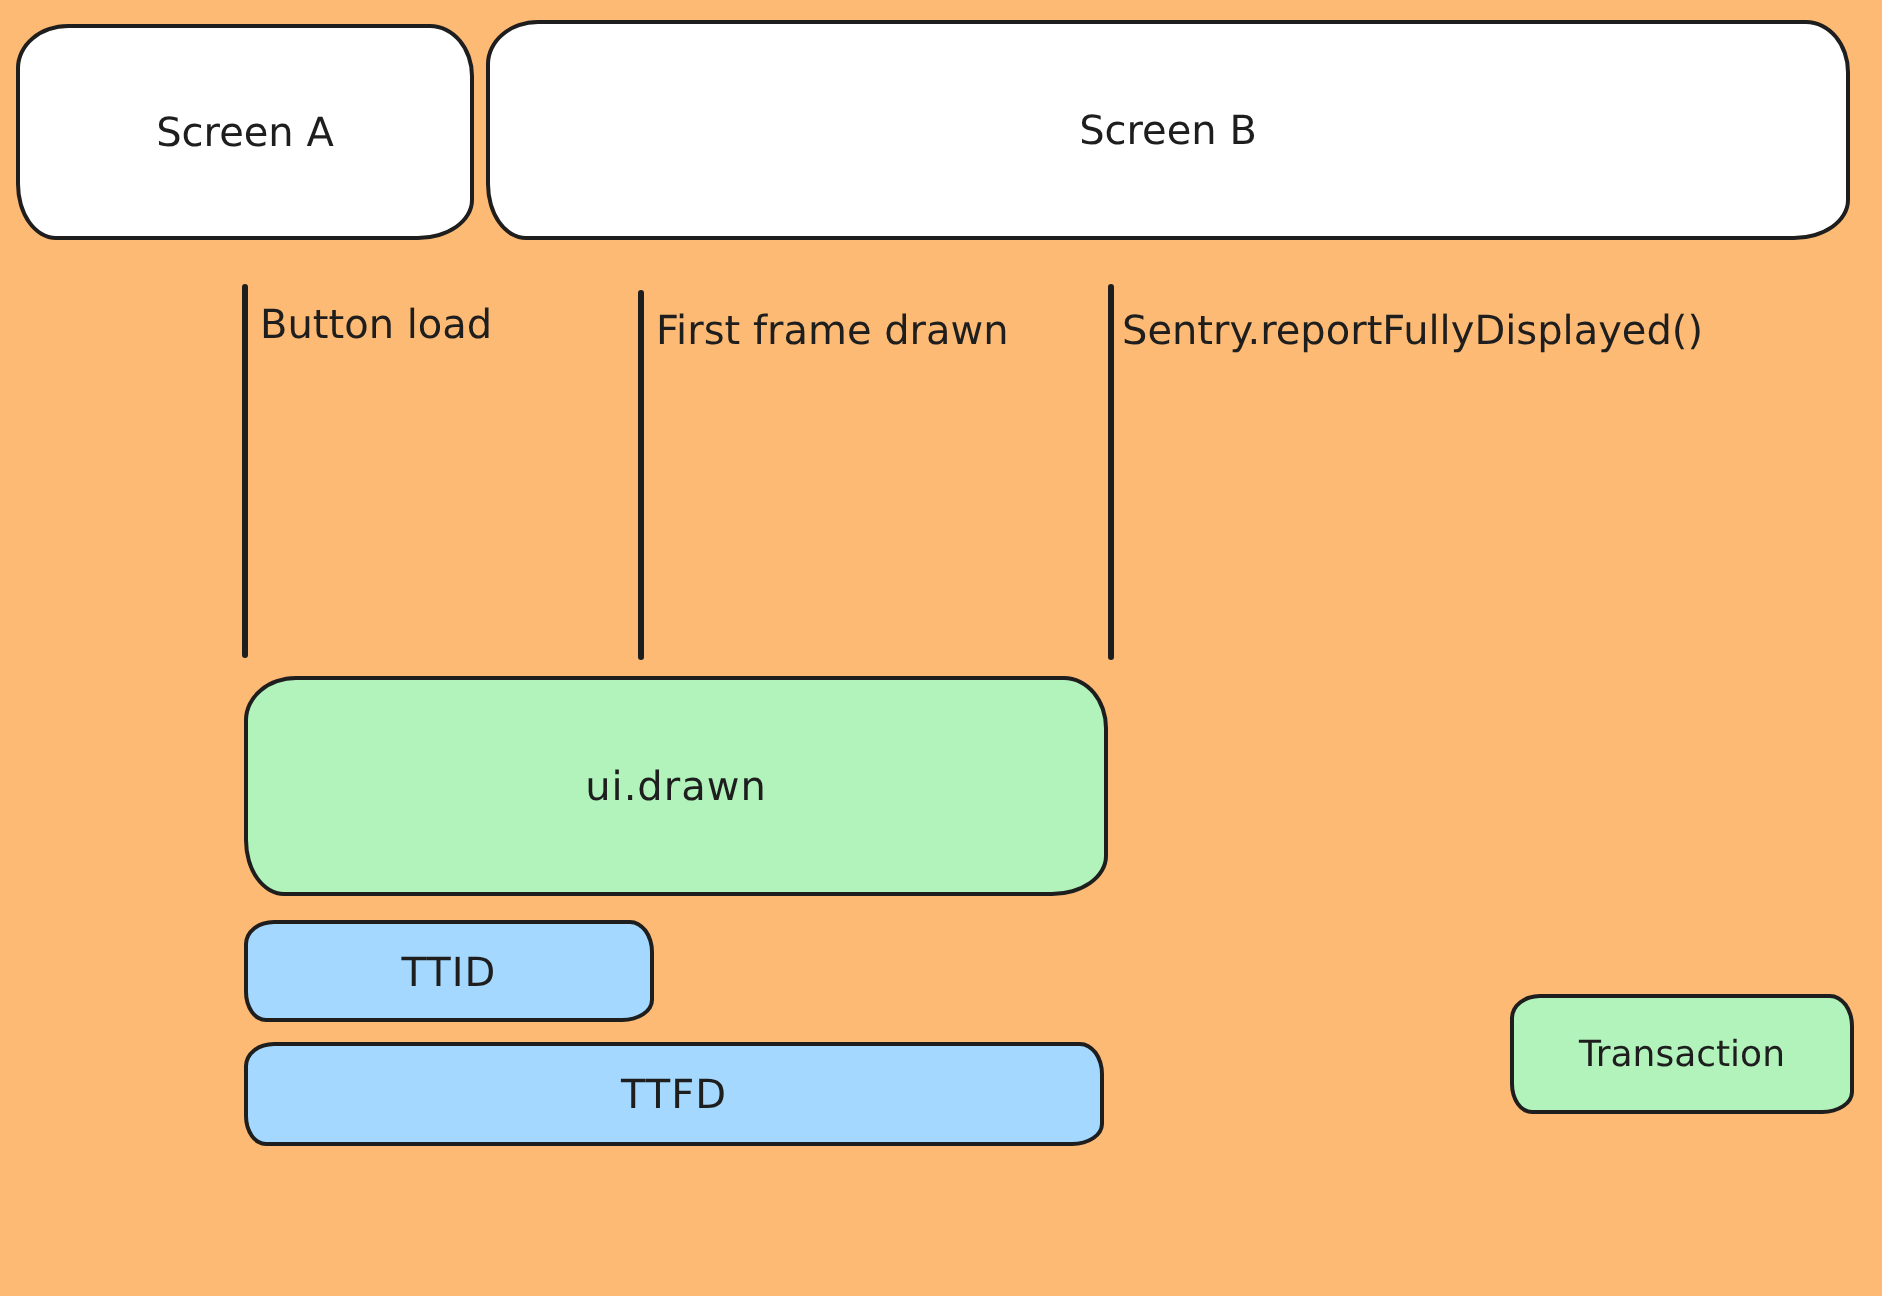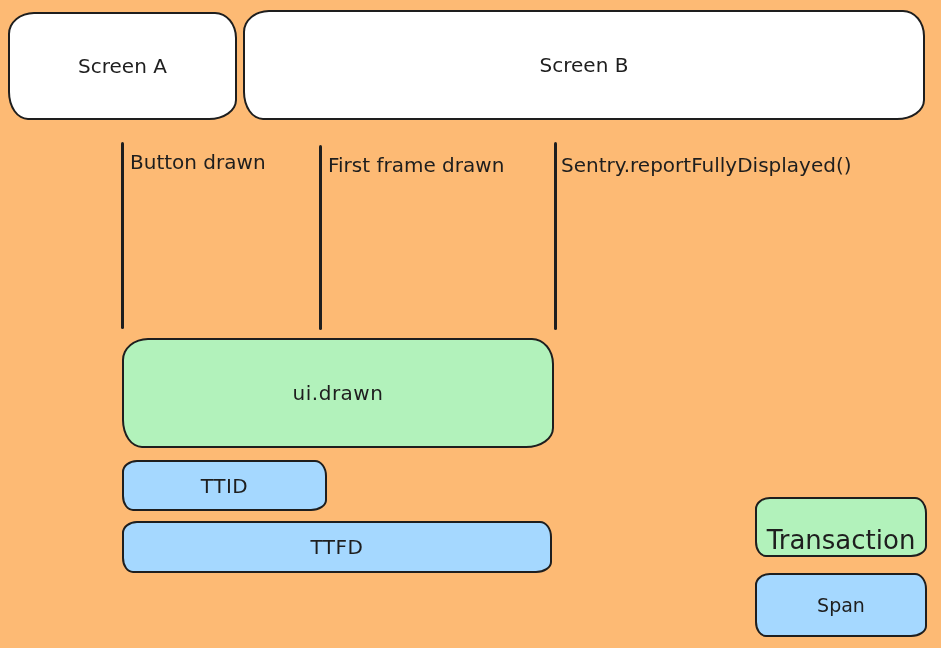--- a/index.html
+++ b/index.html
@@ -54,35 +54,32 @@
     <span>Screen A</span>
   </div>
   <div class="box sketchy screen-box" style="left:243px; top:10px; width:682px; height:110px;">
     <span>Screen B</span>
   </div>
 
   <div class="vline" style="left:121px; top:142px; height:187px;"></div>
   <div class="vline" style="left:319px; top:145px; height:185px;"></div>
   <div class="vline" style="left:554px; top:142px; height:188px;"></div>
 
-  <div class="marker-label" style="left:130px; top:150px;">Button drawn</div>
+  <div class="marker-label" style="left:130px; top:150px;">Button load</div>
   <div class="marker-label" style="left:561px; top:153px;">Sentry.reportFullyDisplayed()</div>
   <div class="marker-label" style="left:328px; top:153px;">First frame drawn</div>
 
   <div class="box sketchy fill-green" style="left:122px; top:338px; width:432px; height:110px;">
     <span class="bar-label">ui.drawn</span>
   </div>
 
   <div class="box sketchy-sm fill-blue" style="left:122px; top:460px; width:205px; height:51px;">
     <span class="bar-label">TTID</span>
   </div>
   <div class="box sketchy-sm fill-blue" style="left:122px; top:521px; width:430px; height:52px;">
     <span class="bar-label">TTFD</span>
   </div>
 
-  <div class="box sketchy-sm fill-green" style="left:755px; top:497px; width:172px; height:60px; font-size:26px;align-items:flex-end;">
+  <div class="box sketchy-sm fill-green" style="left:755px; top:497px; width:172px; height:60px; font-size:18px;">
     <span>Transaction</span>
-  </div>
-  <div class="box sketchy-sm fill-blue" style="left:755px; top:573px; width:172px; height:64px; font-size:19px;">
-    <span>Span</span>
   </div>
 
 </div>
 
 </body></html>

